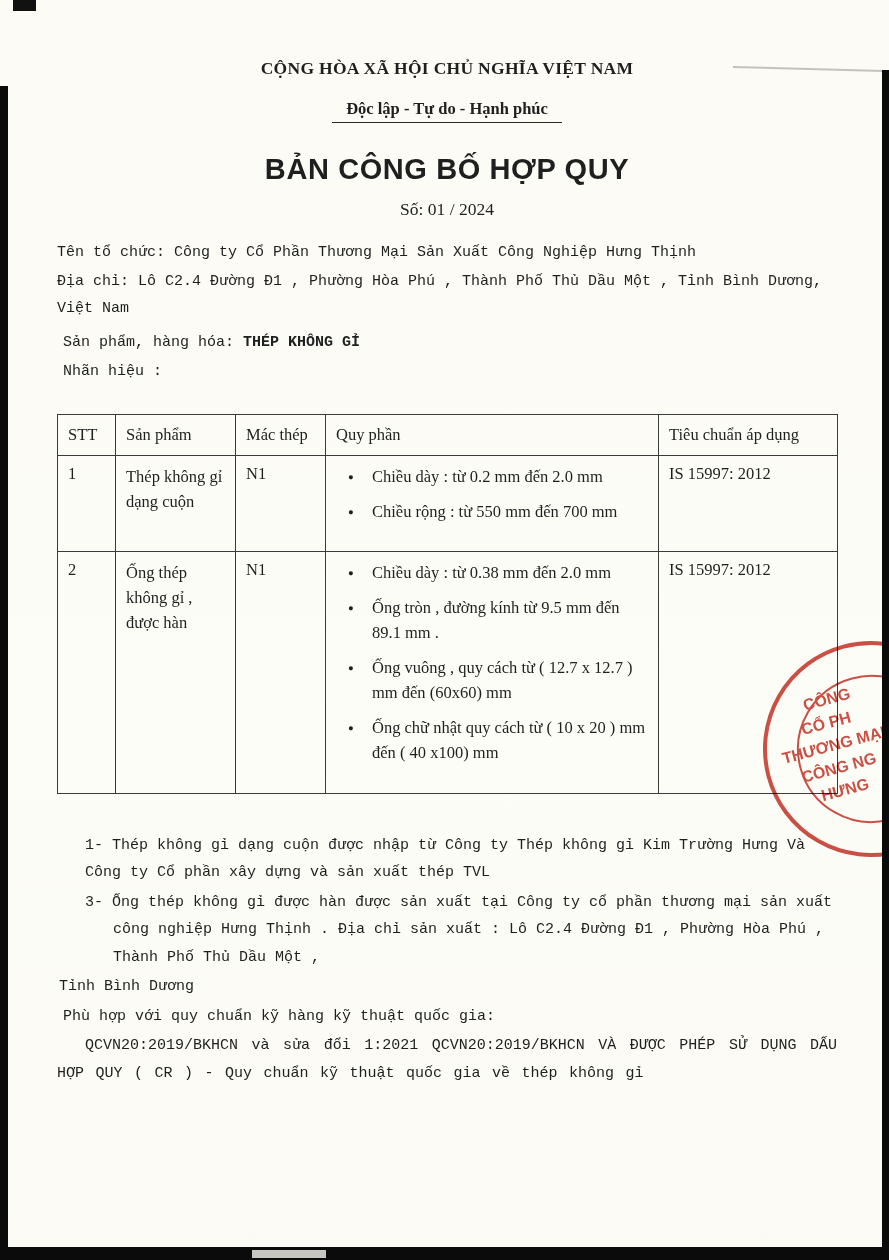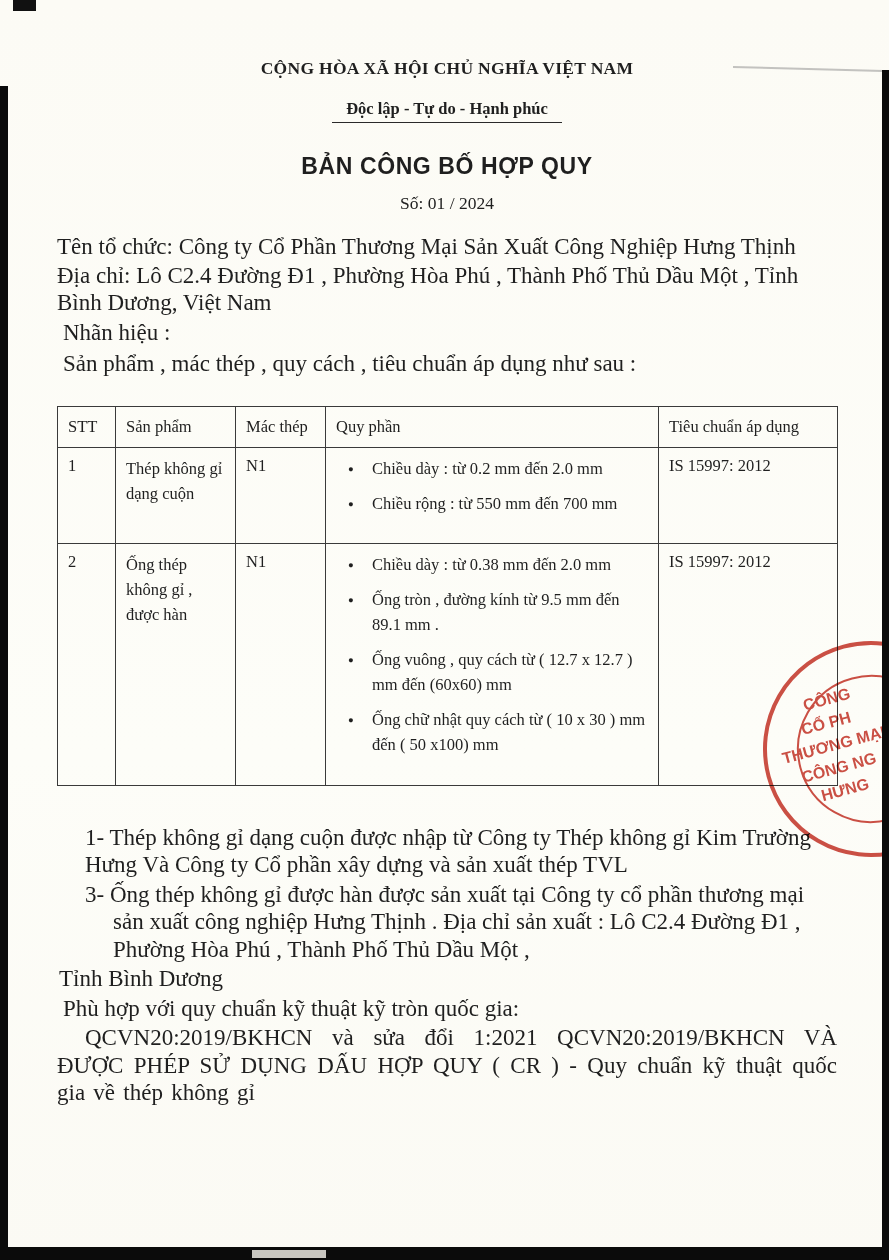--- a/index.html
+++ b/index.html
@@ -32,31 +32,32 @@
     font-weight: bold;
     font-size: 16.5px;
     padding: 0 14px 3px 14px;
     border-bottom: 1.6px solid #2a2a2a;
   }
   .title {
     text-align: center;
     margin-top: 30px;
     font-family: "Liberation Sans", sans-serif;
     font-weight: bold;
-    font-size: 23px;
+    font-size: 29px;
     letter-spacing: 0.6px;
   }
   .doc-no {
     text-align: center;
     margin-top: 13px;
     font-size: 17.5px;
   }
   .para {
-    font-size: 23px;
+    font-size: 15px;
     line-height: 27.5px;
+    font-family: Liberation Mono, monospace;
   }
   .org { margin-top: 19px; }
   .address { margin-top: 1px; }
   .phone { margin-top: 4px; }
   .product { margin-top: 6px; padding-left: 6px; }
   .product b { font-weight: bold; }
   .brand { margin-top: 2px; padding-left: 6px; }
   .intro { margin-top: 4px; padding-left: 6px; }
 
   table.spec {
@@ -144,22 +145,22 @@
     <div class="country">CỘNG HÒA XÃ HỘI CHỦ NGHĨA VIỆT NAM</div>
     <div class="motto-wrap">
       <span class="motto">Độc lập - Tự do - Hạnh phúc</span>
     </div>
 
     <div class="title">BẢN CÔNG BỐ HỢP QUY</div>
     <div class="doc-no">Số: 01 / 2024</div>
 
     <p class="para org">Tên tổ chức: Công ty Cổ Phần Thương Mại Sản Xuất Công Nghiệp Hưng Thịnh</p>
     <p class="para address">Địa chỉ: Lô C2.4 Đường Đ1 , Phường Hòa Phú , Thành Phố Thủ Dầu Một , Tỉnh Bình Dương, Việt Nam</p>
+    <p class="para product"><span>Sản phẩm, hàng hóa: </span><b>THÉP KHÔNG GỈ</b></p>
     <p class="para brand">Nhãn hiệu :</p>
-    <p class="para intro">Sản phẩm , mác thép , quy cách , tiêu chuẩn áp dụng như sau :</p>
 
     <table class="spec">
       <colgroup>
         <col class="c-stt">
           <col class="c-prod">
           <col class="c-mac">
           <col class="c-quy">
           <col class="c-std">
       </colgroup>
       <tbody>
@@ -184,33 +185,33 @@
       </tr>
       <tr class="row-2">
         <td class="cell-stt">2</td>
         <td class="cell-prod">Ống thép không gỉ , được hàn</td>
         <td class="cell-mac">N1</td>
         <td class="cell-quy">
           <ul>
             <li>Chiều dày : từ 0.38 mm đến 2.0 mm</li>
             <li>Ống tròn , đường kính từ 9.5 mm đến 89.1 mm .</li>
             <li>Ống vuông , quy cách từ ( 12.7 x 12.7 ) mm đến (60x60) mm</li>
-            <li>Ống chữ nhật quy cách từ ( 10 x 30 ) mm đến ( 50 x100) mm</li>
+            <li>Ống chữ nhật quy cách từ ( 10 x 20 ) mm đến ( 40 x100) mm</li>
           </ul>
         </td>
         <td class="cell-std">IS 15997: 2012</td>
       </tr>
     </tbody>
       </table>
 
     <div class="notes">
       <p class="para note-1">1-  Thép không gỉ dạng cuộn được nhập từ Công ty Thép không gỉ Kim Trường Hưng Và Công ty Cổ phần xây dựng và sản xuất thép TVL</p>
       <p class="para note-2">3-  Ống thép không gỉ được hàn được sản xuất tại Công ty cổ phần thương mại sản xuất công nghiệp Hưng Thịnh . Địa chỉ sản xuất : Lô C2.4 Đường Đ1 , Phường Hòa Phú , Thành Phố Thủ Dầu Một ,</p>
       <p class="para province">Tỉnh Bình Dương</p>
-      <p class="para conform">Phù hợp với quy chuẩn kỹ thuật kỹ tròn quốc gia:</p>
+      <p class="para conform">Phù hợp với quy chuẩn kỹ hàng kỹ thuật quốc gia:</p>
       <p class="para qcvn">QCVN20:2019/BKHCN và sửa đổi 1:2021 QCVN20:2019/BKHCN VÀ ĐƯỢC PHÉP SỬ DỤNG DẤU HỢP QUY ( CR ) -  Quy chuẩn kỹ thuật quốc gia về thép không gỉ</p>
     </div>
 
   </div>
 
   <svg class="stamp" viewBox="0 0 232 232" xmlns="http://www.w3.org/2000/svg">
     <g transform="rotate(-15 116 116)">
       <circle cx="116" cy="116" r="106" fill="none" stroke="#c5372c" stroke-width="4"></circle>
       <circle cx="116" cy="116" r="73" fill="none" stroke="#c5372c" stroke-width="2"></circle>
       <path id="stamp-arc" d="M116,204 A88,88 0 1 1 115.9,203.9" fill="none"></path>

